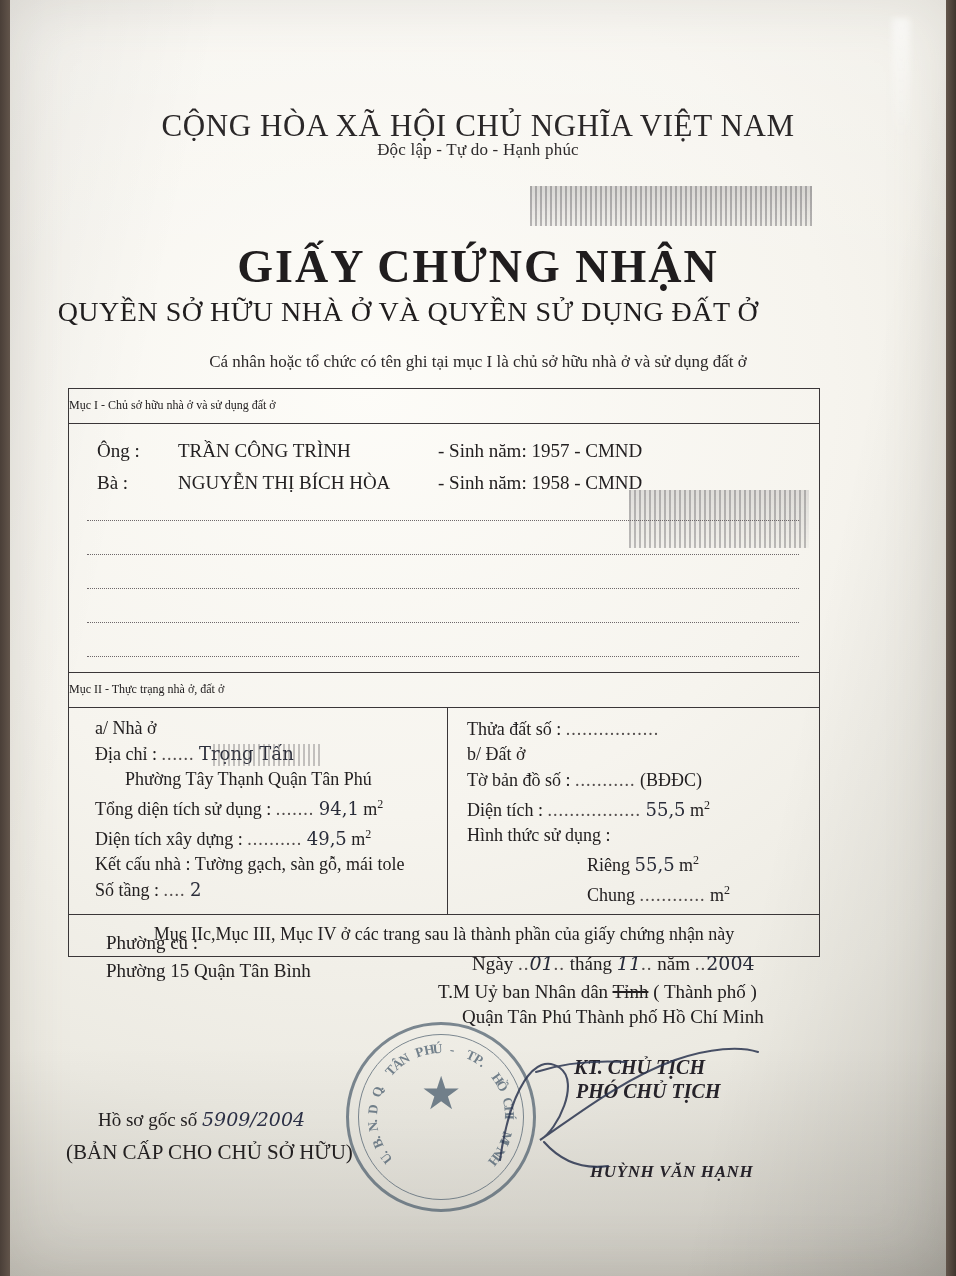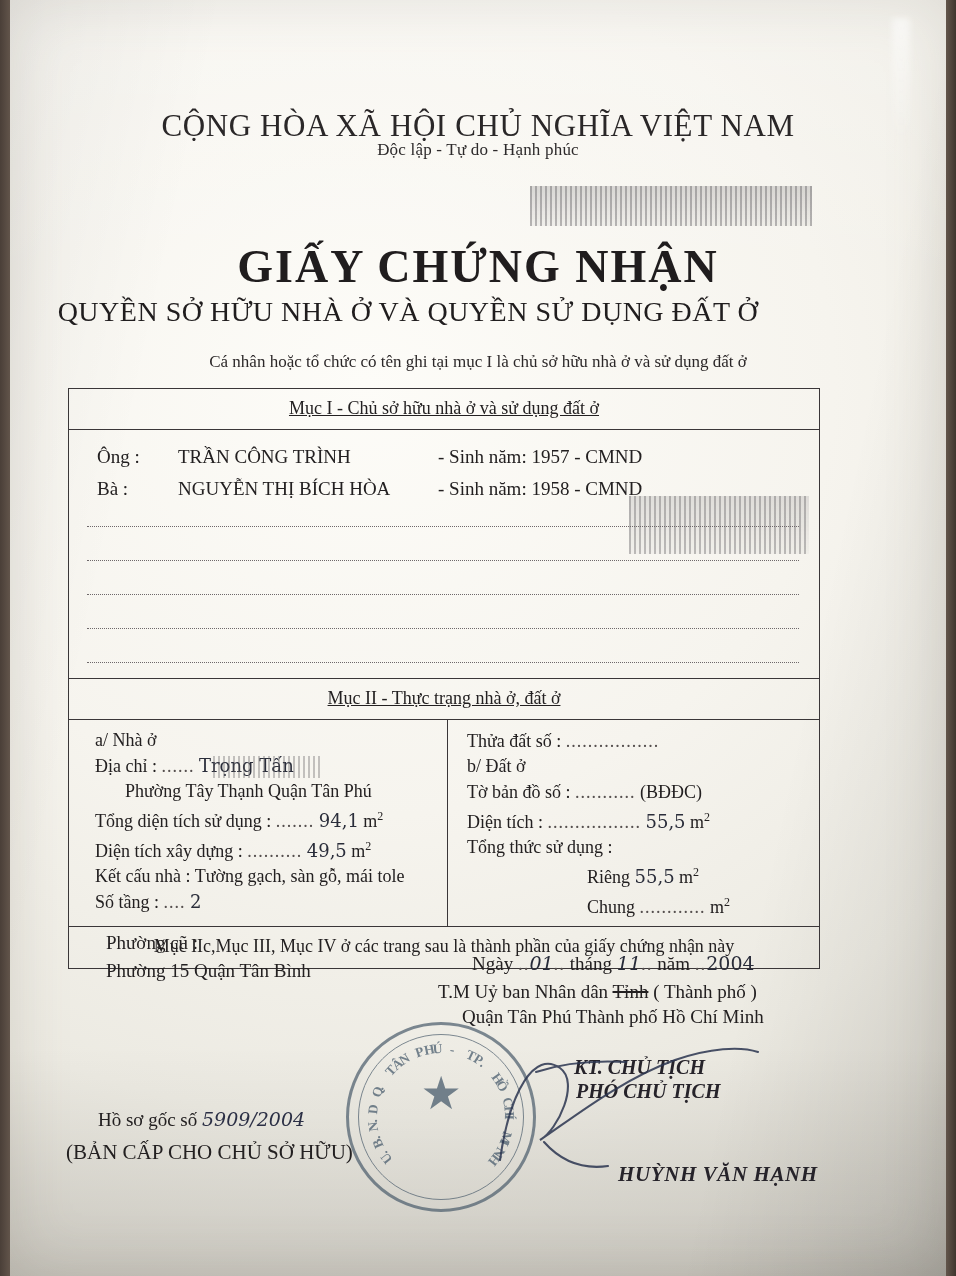--- a/index.html
+++ b/index.html
@@ -132,25 +132,24 @@
 
   
   .box {
     position: absolute;
     left: 58px;
     top: 388px;
     width: 750px;
     border: 1.6px solid #3a3638;
   }
   .row-head {
-    text-align: center;
-    font-size: 18px;
+    text-align: left;
+    font-size: 12px;
     padding: 9px 0 10px;
     border-bottom: 1.4px solid #3a3638;
-    text-decoration: underline;
   }
 
   
   .muc1 {
     position: relative;
     height: 248px;
     border-bottom: 1.6px solid #3a3638;
   }
   .owner-line {
     position: absolute;
@@ -287,26 +286,25 @@
     top: 1080px;
     font-size: 20px;
     font-weight: bold;
     font-style: italic;
     color: #26232a;
   }
   .signer {
     position: absolute;
     left: 580px;
     top: 1162px;
-    font-size: 21px;
+    font-size: 17px;
     font-weight: bold;
     font-style: italic;
     letter-spacing: 0.6px;
     color: #26232a;
-    margin-left: 28px;
   }
 
   .file-no {
     position: absolute;
     left: 88px;
     top: 1108px;
     font-size: 19px;
   }
   .file-no .hwnum {
     font-family: "DejaVu Serif", serif;
@@ -481,21 +479,21 @@
               <span class="dots">...........</span>
               <span class="hand"></span>
               <span>(BĐĐC)</span>
             </div>
             <div>
               <span>Diện tích :</span>
               <span class="dots">.................</span>
               <span class="hand">55,5</span>
               <span><span>m</span><span class="sup">2</span></span>
             </div>
-            <div>Tổng thức sử dụng :</div>
+            <div>Hình thức sử dụng :</div>
             <div style="padding-left:120px">
               <span>Riêng</span>
               <span class="hand">55,5</span>
               <span><span>m</span><span class="sup">2</span></span>
             </div>
             <div style="padding-left:120px">
               <span>Chung</span>
               <span class="dots">............</span>
               <span><span>m</span><span class="sup">2</span></span>
             </div>

